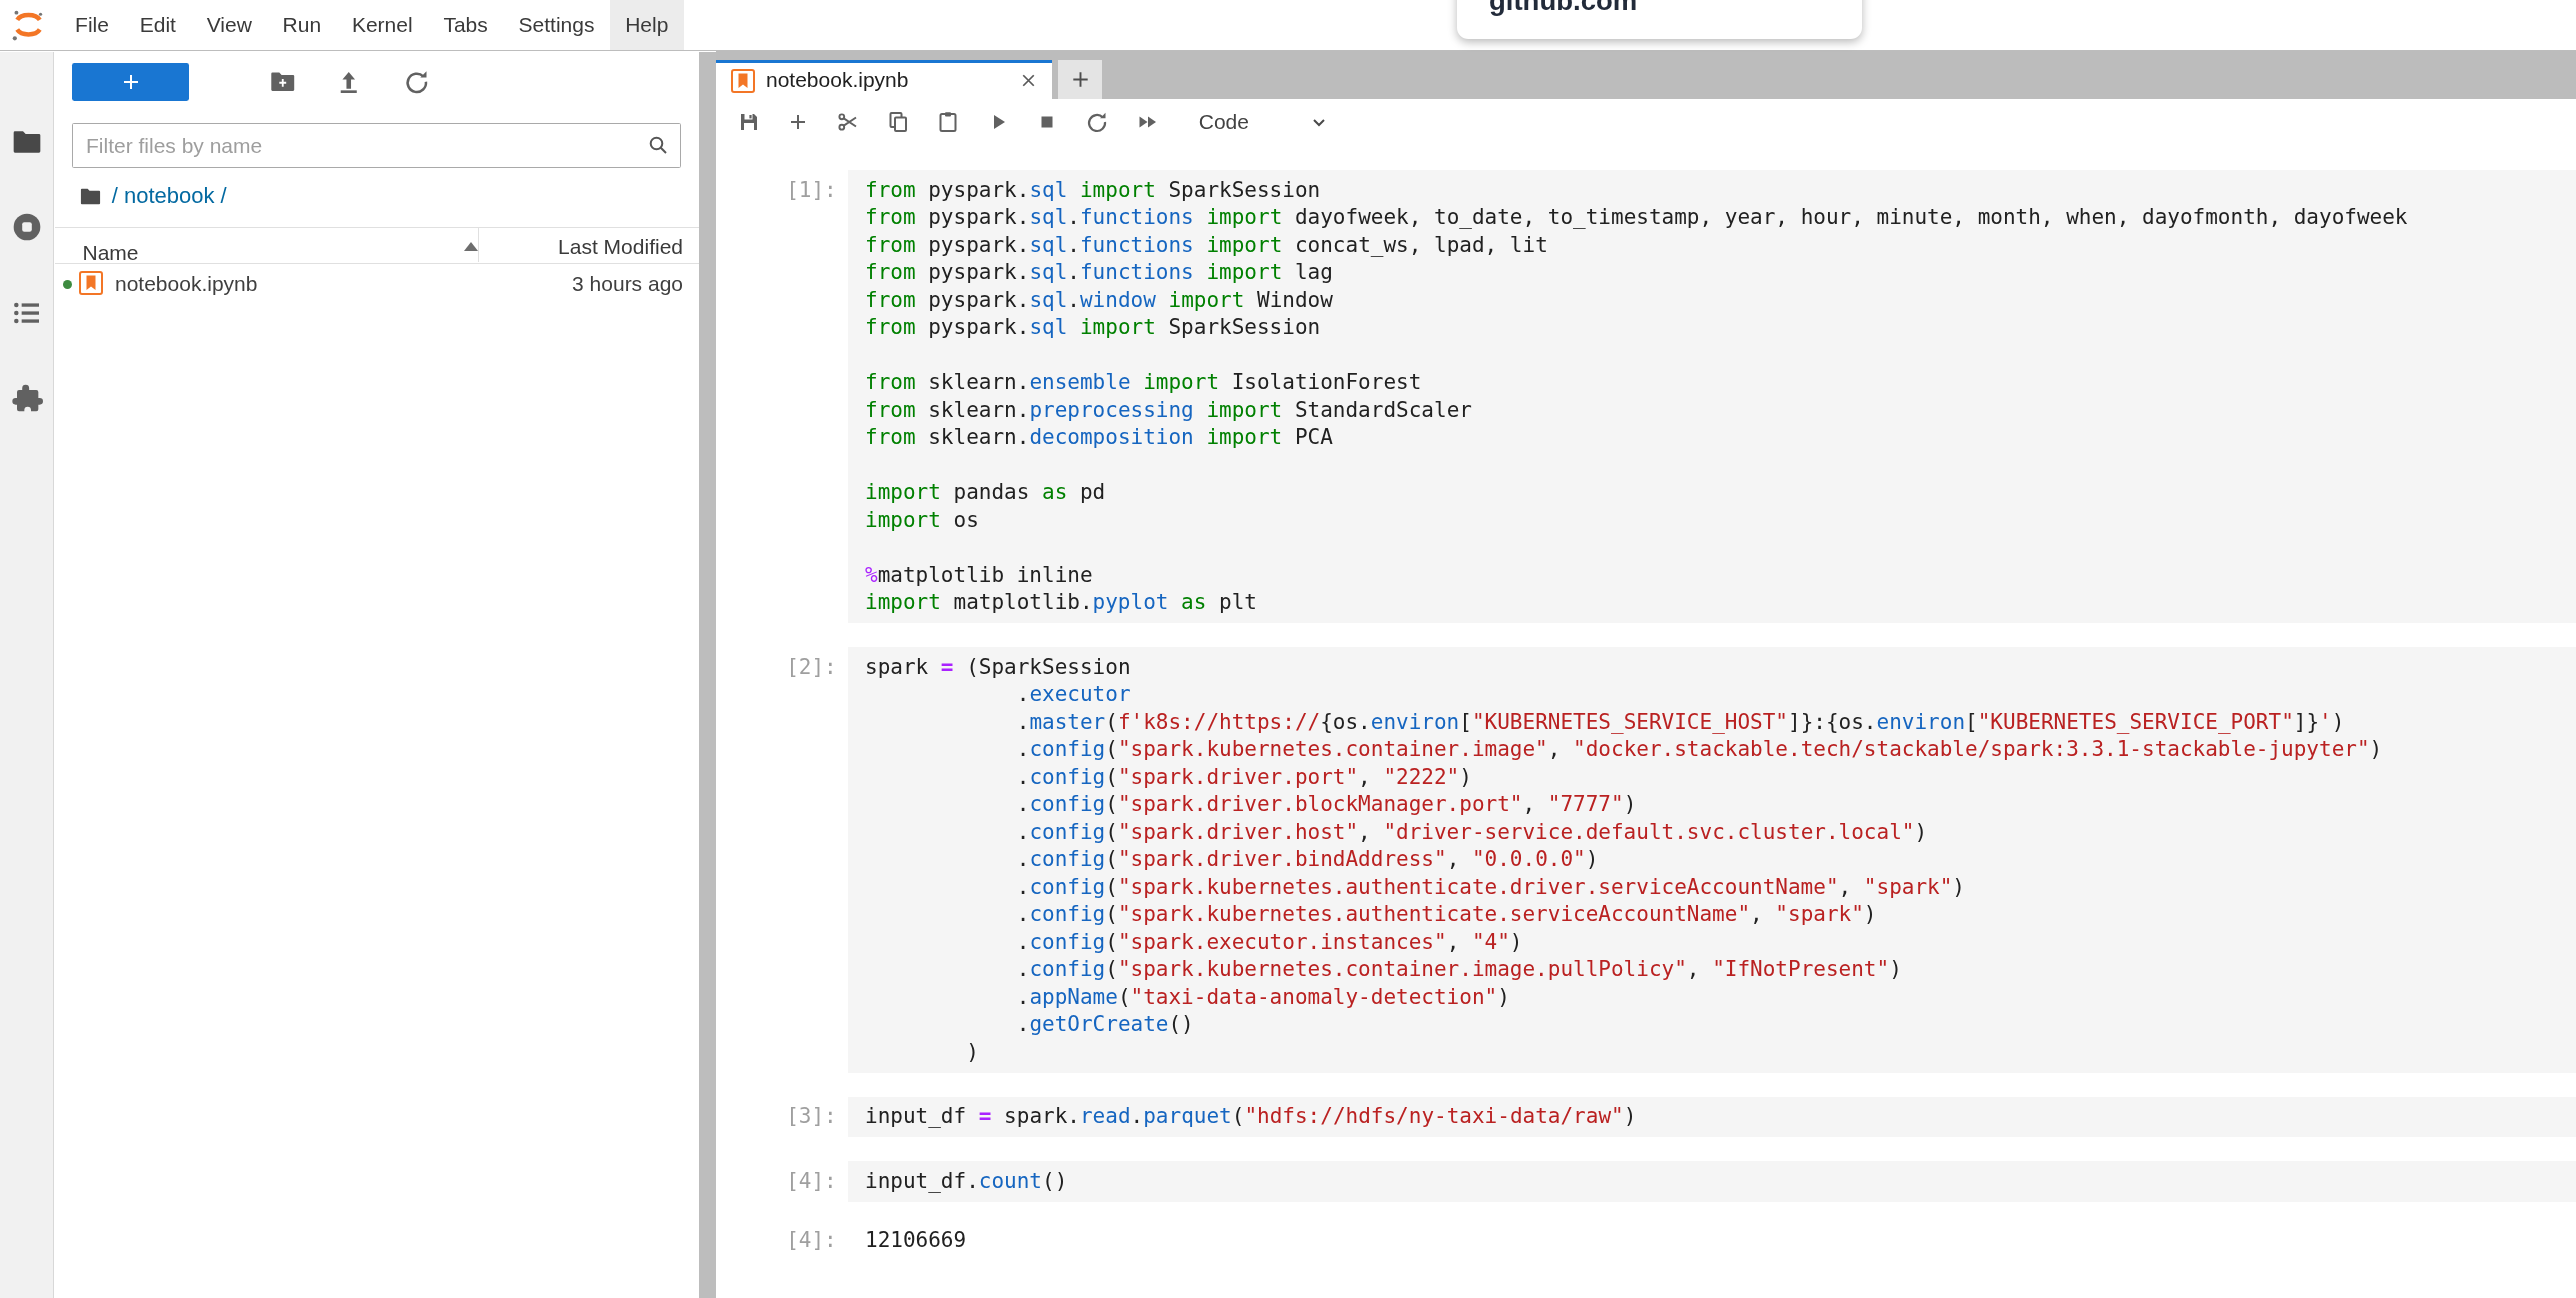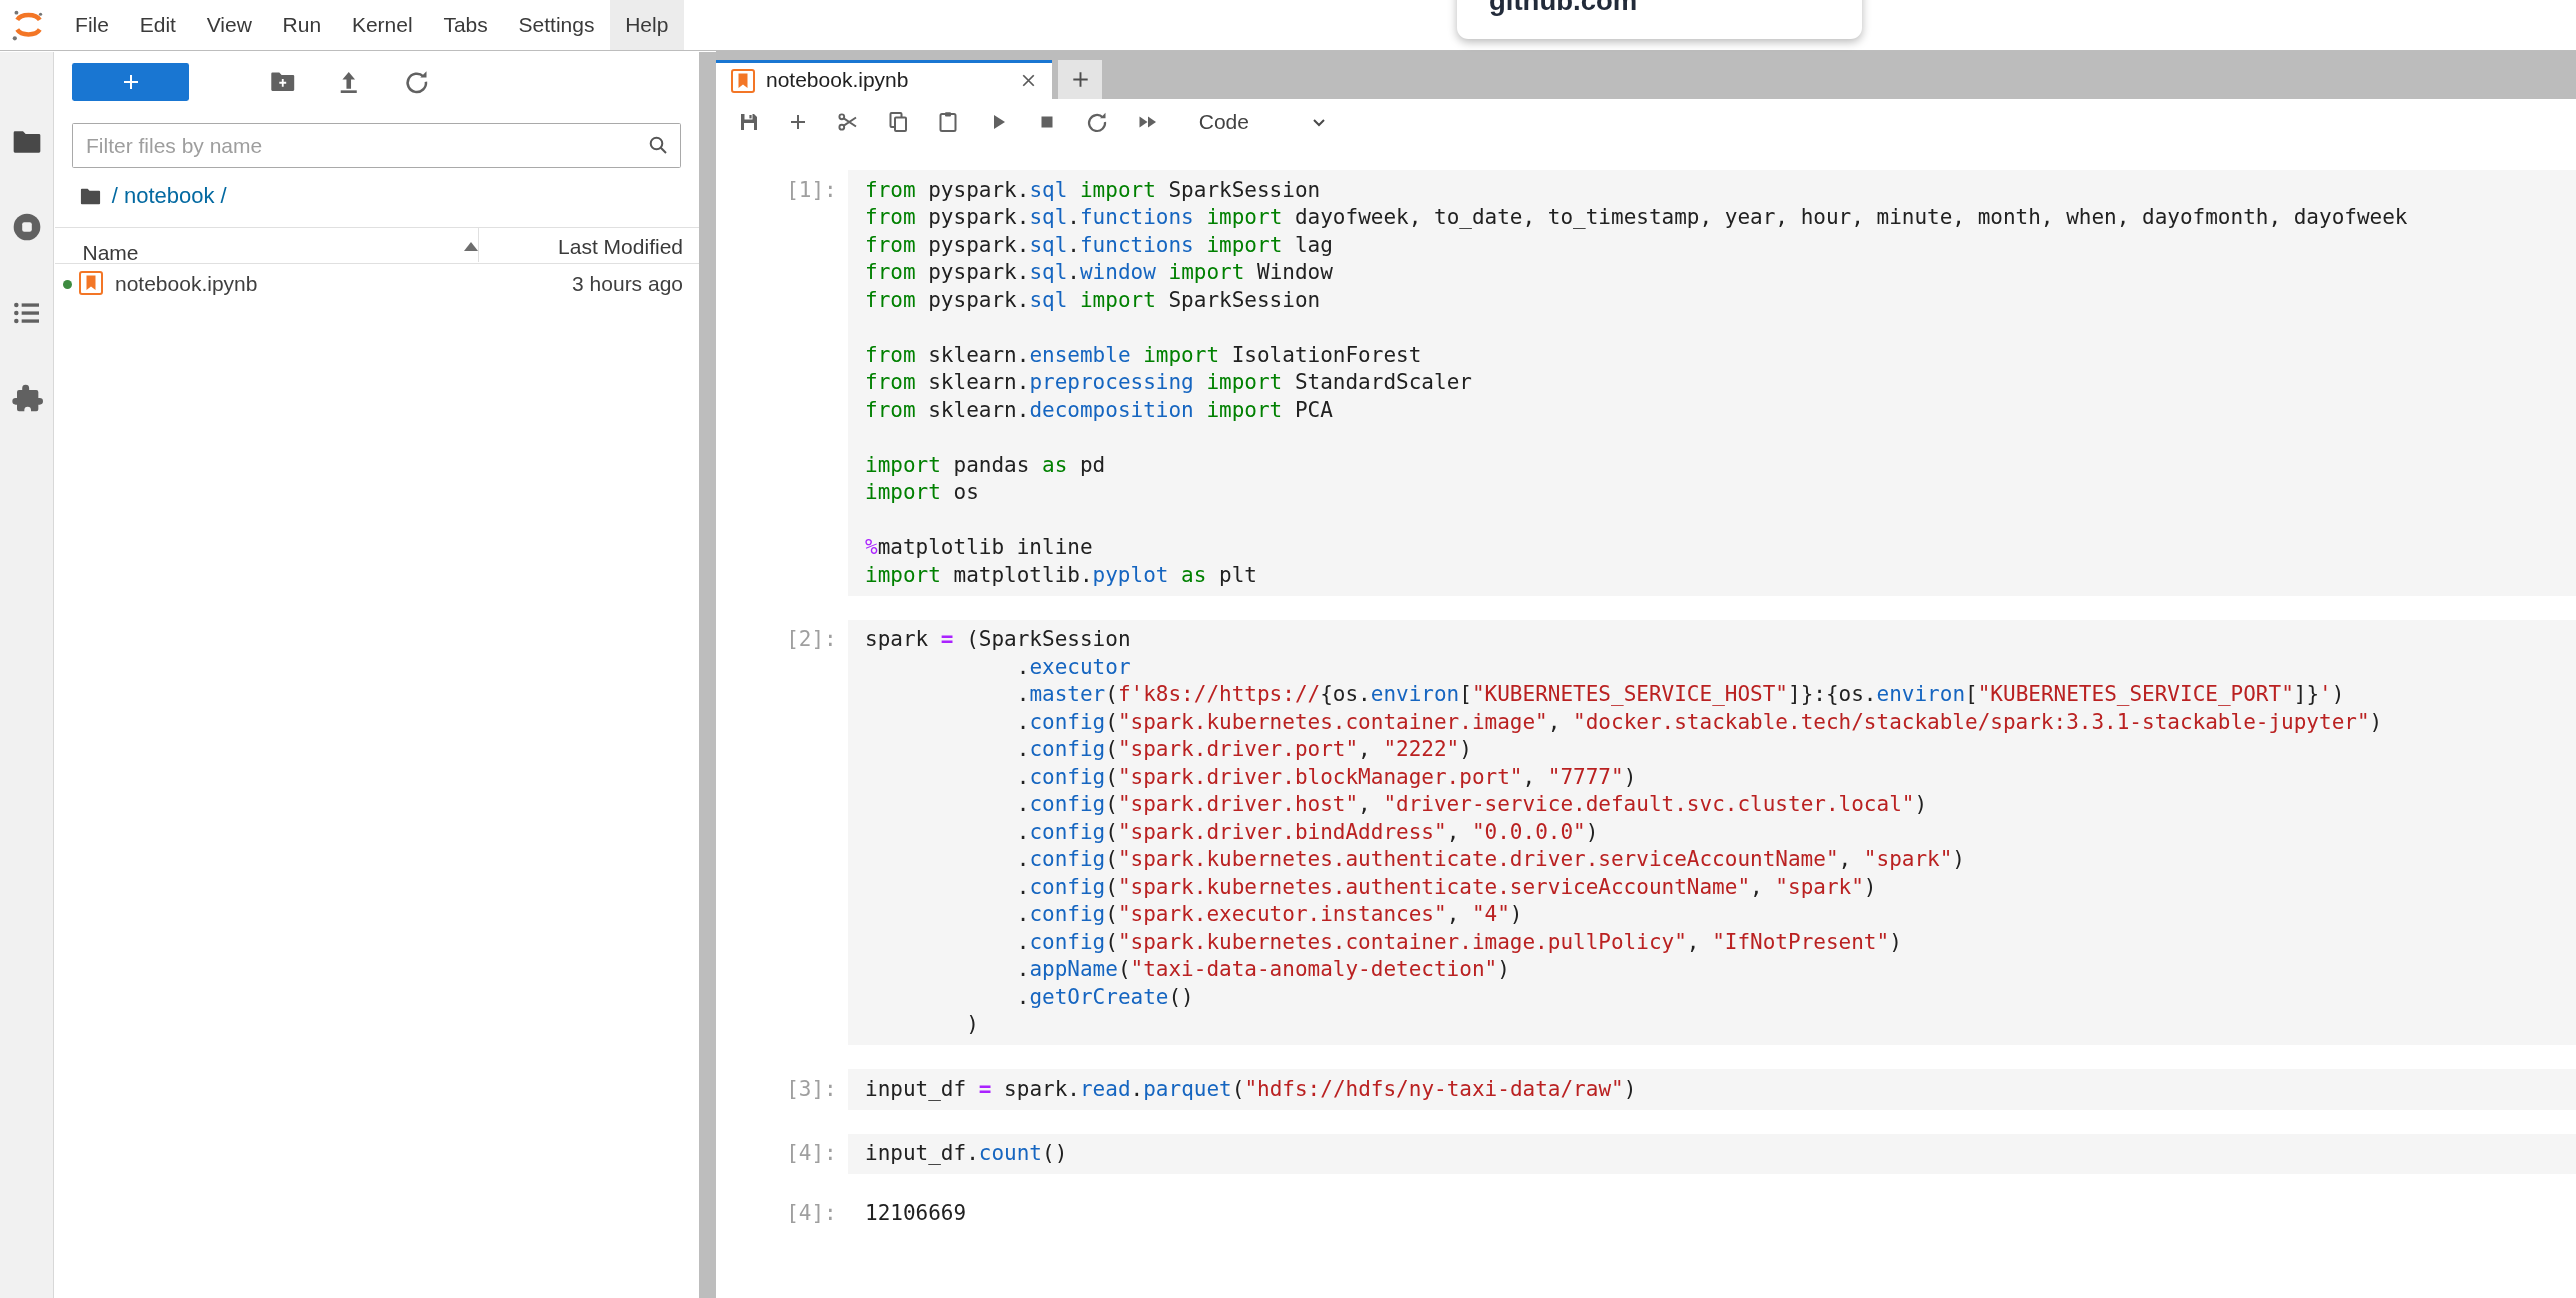--- a/index.html
+++ b/index.html
@@ -266,20 +266,21 @@
     </span>
   </div>
 
   <div id="content">
     <div id="cells">
         <div class="cell code">
           <div class="prompt">[1]:</div>
           <div class="editor">
             <div class="code-line"><span class="tok-k">from</span><span class="tok-t"> pyspark.</span><span class="tok-p">sql</span><span class="tok-t"> </span><span class="tok-k">import</span><span class="tok-t"> SparkSession</span></div>
             <div class="code-line"><span class="tok-k">from</span><span class="tok-t"> pyspark.</span><span class="tok-p">sql</span><span class="tok-t">.</span><span class="tok-p">functions</span><span class="tok-t"> </span><span class="tok-k">import</span><span class="tok-t"> dayofweek, to_date, to_timestamp, year, hour, minute, month, when, dayofmonth, dayofweek</span></div>
+            <div class="code-line"><span class="tok-k">from</span><span class="tok-t"> pyspark.</span><span class="tok-p">sql</span><span class="tok-t">.</span><span class="tok-p">functions</span><span class="tok-t"> </span><span class="tok-k">import</span><span class="tok-t"> concat_ws, lpad, lit</span></div>
             <div class="code-line"><span class="tok-k">from</span><span class="tok-t"> pyspark.</span><span class="tok-p">sql</span><span class="tok-t">.</span><span class="tok-p">functions</span><span class="tok-t"> </span><span class="tok-k">import</span><span class="tok-t"> lag</span></div>
             <div class="code-line"><span class="tok-k">from</span><span class="tok-t"> pyspark.</span><span class="tok-p">sql</span><span class="tok-t">.</span><span class="tok-p">window</span><span class="tok-t"> </span><span class="tok-k">import</span><span class="tok-t"> Window</span></div>
             <div class="code-line"><span class="tok-k">from</span><span class="tok-t"> pyspark.</span><span class="tok-p">sql</span><span class="tok-t"> </span><span class="tok-k">import</span><span class="tok-t"> SparkSession</span></div>
             <div class="code-line"></div>
             <div class="code-line"><span class="tok-k">from</span><span class="tok-t"> sklearn.</span><span class="tok-p">ensemble</span><span class="tok-t"> </span><span class="tok-k">import</span><span class="tok-t"> IsolationForest</span></div>
             <div class="code-line"><span class="tok-k">from</span><span class="tok-t"> sklearn.</span><span class="tok-p">preprocessing</span><span class="tok-t"> </span><span class="tok-k">import</span><span class="tok-t"> StandardScaler</span></div>
             <div class="code-line"><span class="tok-k">from</span><span class="tok-t"> sklearn.</span><span class="tok-p">decomposition</span><span class="tok-t"> </span><span class="tok-k">import</span><span class="tok-t"> PCA</span></div>
             <div class="code-line"></div>
             <div class="code-line"><span class="tok-k">import</span><span class="tok-t"> pandas </span><span class="tok-k">as</span><span class="tok-t"> pd</span></div>
             <div class="code-line"><span class="tok-k">import</span><span class="tok-t"> os</span></div>

